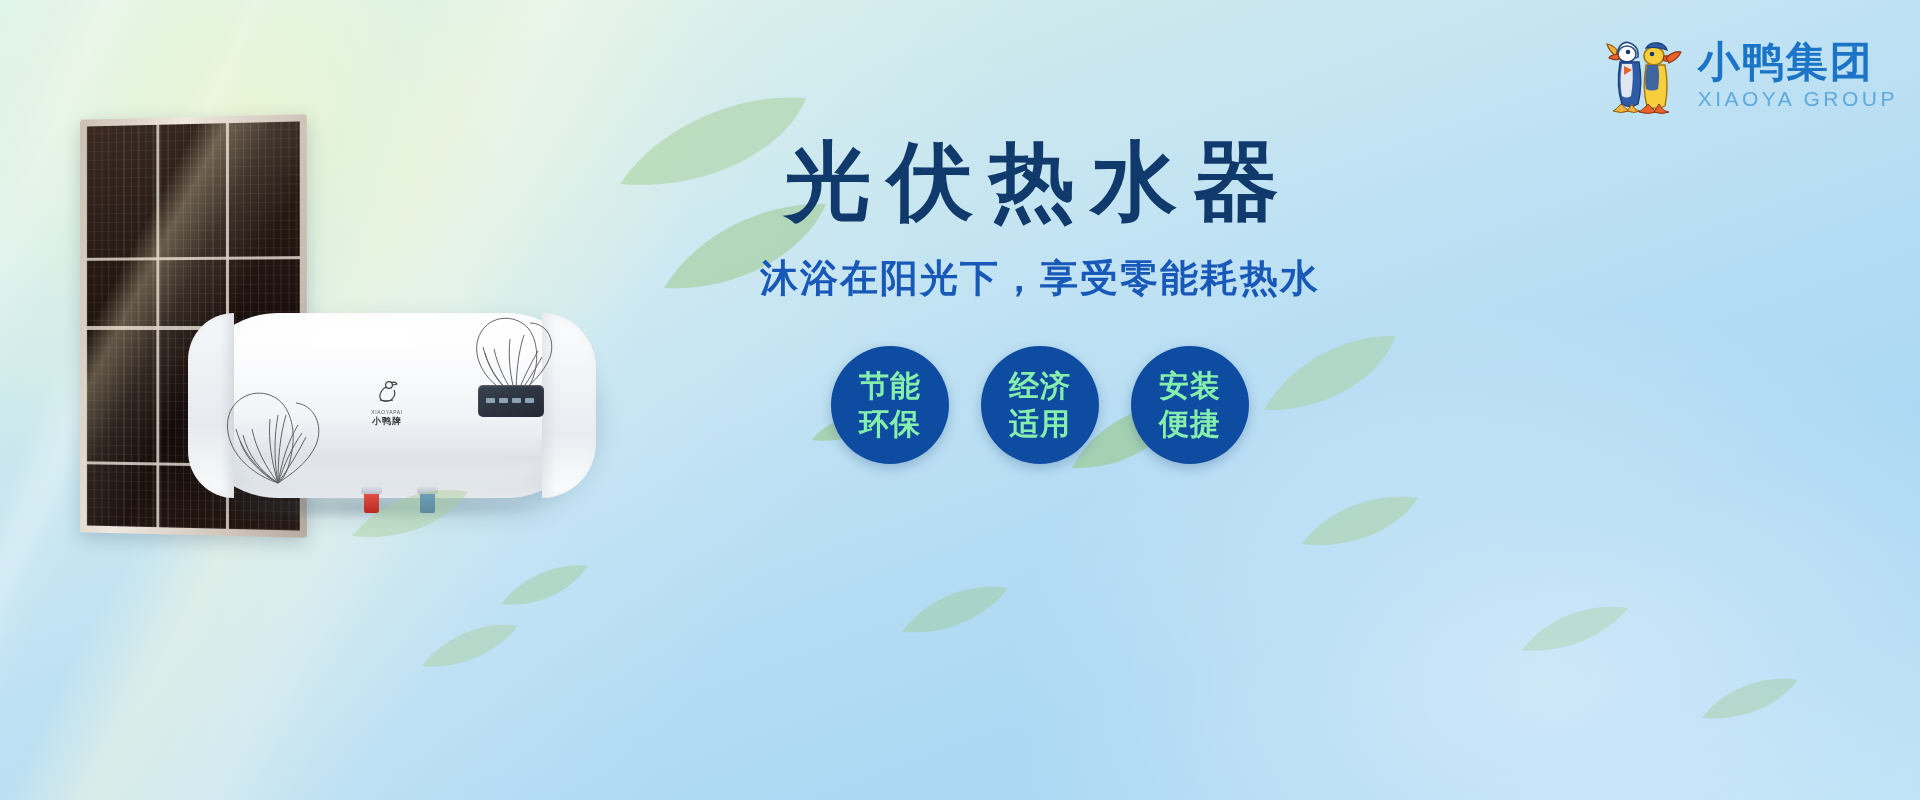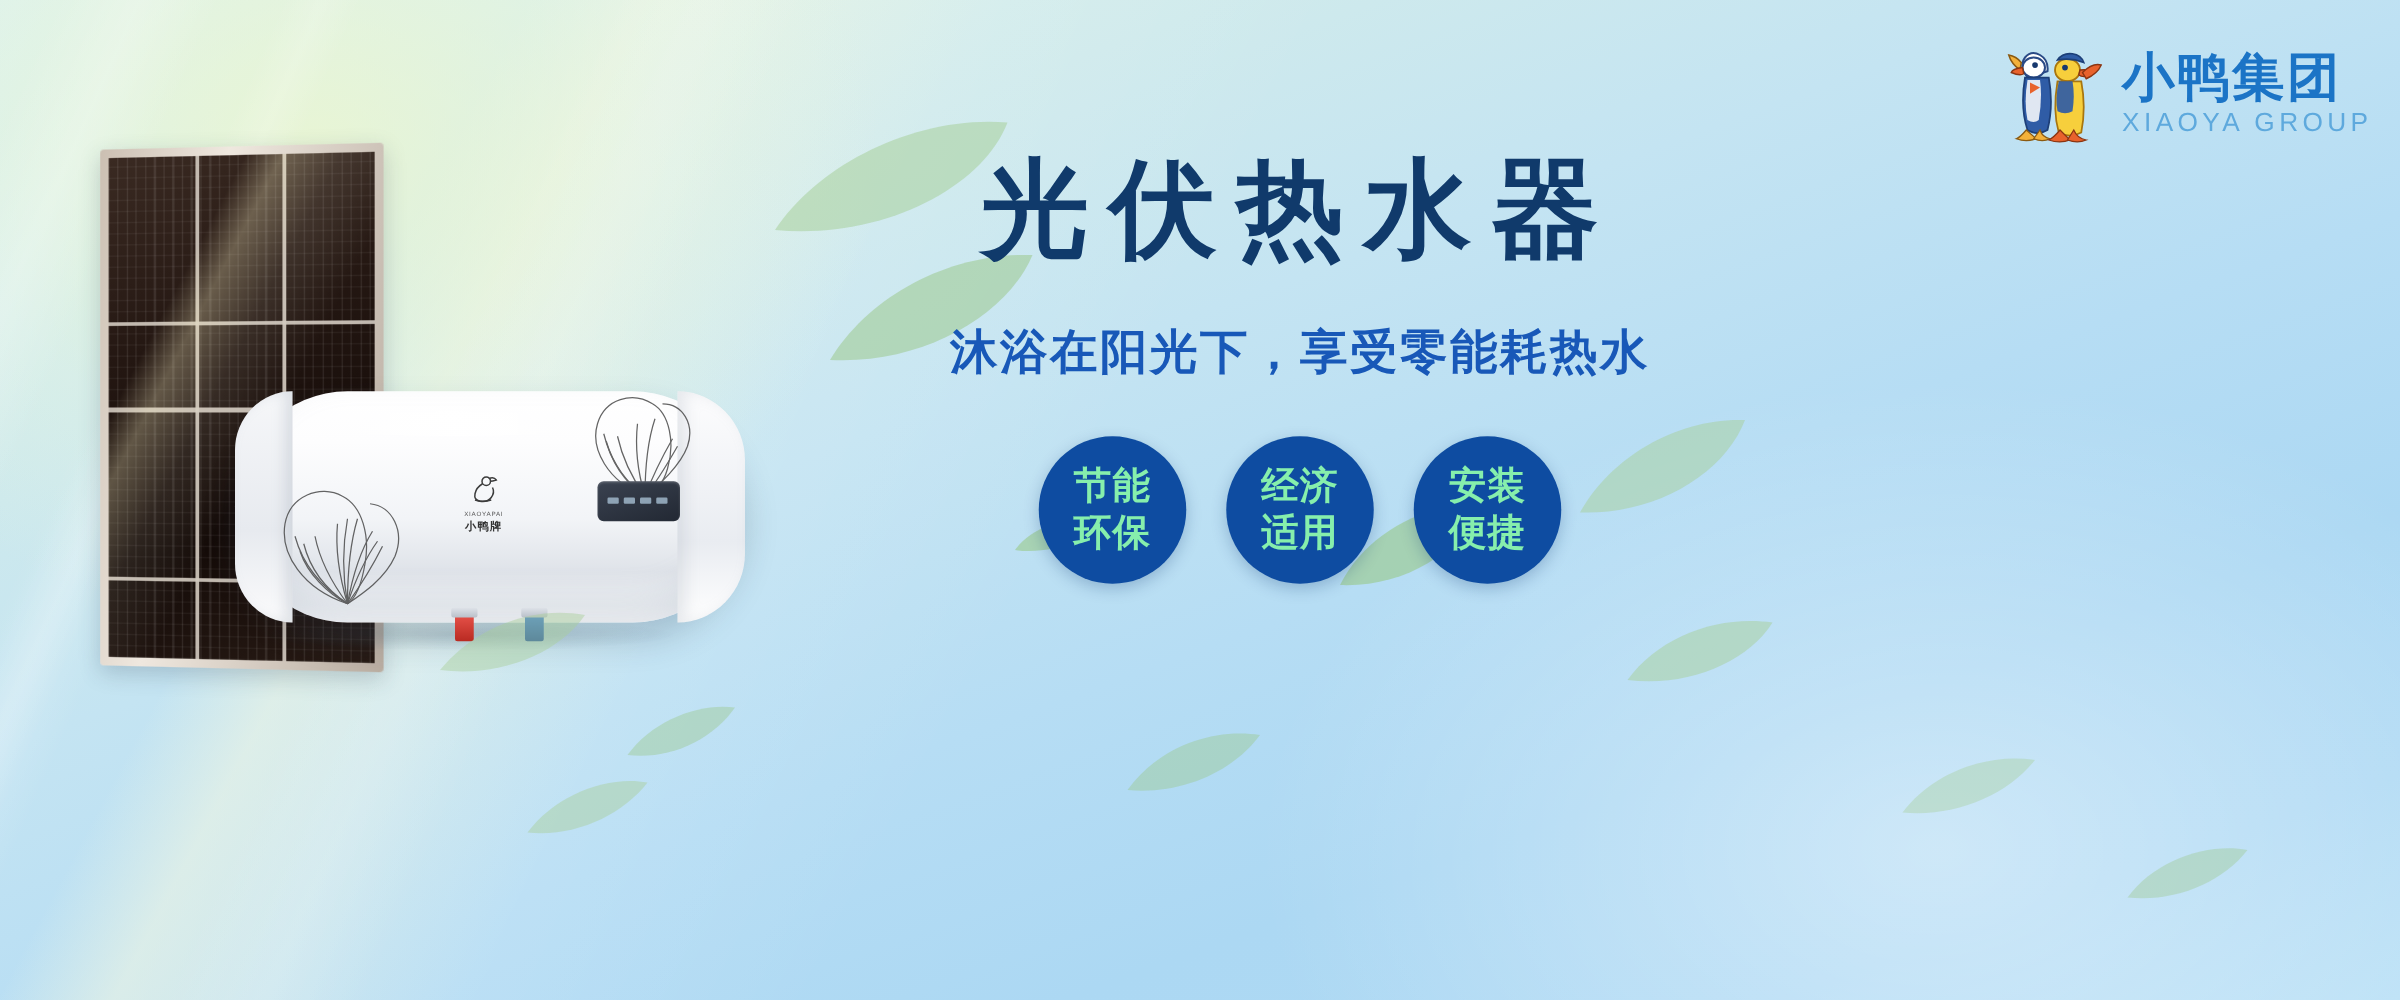--- a/index.html
+++ b/index.html
@@ -89,24 +89,24 @@
   .pipe.blue { left:232px; background:linear-gradient(180deg,#3f7fd6,#21509c); }
   .pipe:after{ content:""; position:absolute; left:-3px; top:-5px; width:21px; height:8px; border-radius:2px;
                background:linear-gradient(180deg,#dfe3e9,#b9c0c9); }
   .tank-shadow { position:absolute; left:205px; top:495px; width:340px; height:26px; border-radius:50%;
                  background:radial-gradient(ellipse at center, rgba(70,100,120,.22), rgba(70,100,120,0) 70%); }
 
   
   .leaf { position:absolute; pointer-events:none; }
 
   
-  #content { position:absolute; left:700px; top:120px; width:680px; }
+  #content { position:absolute; left:700px; top:133px; width:680px; }
   #title { font-size:86px; font-weight:bold; color:#103a6b; letter-spacing:16px; text-align:center;
            line-height:1.12; font-family:"DejaVu Sans","Liberation Sans",sans-serif; }
-  #subtitle { margin-top:40px; font-size:38px; font-weight:bold; color:#1858b8; letter-spacing:2px;
+  #subtitle { margin-top:24px; font-size:38px; font-weight:bold; color:#1858b8; letter-spacing:2px;
               text-align:center; font-family:Liberation Serif, serif; }
   #features { margin-top:42px; display:flex; justify-content:center; gap:32px; }
   .feat { width:118px; height:118px; border-radius:50%; background:#0e4ca1; color:#86efac;
           display:flex; flex-direction:column; align-items:center; justify-content:center;
           font-size:30px; font-weight:bold; line-height:1.28; letter-spacing:1px;
           font-family:"DejaVu Sans","Liberation Sans",sans-serif;
           box-shadow:0 4px 12px rgba(10,50,110,.25); }
 </style>
 </head>
 <body>

